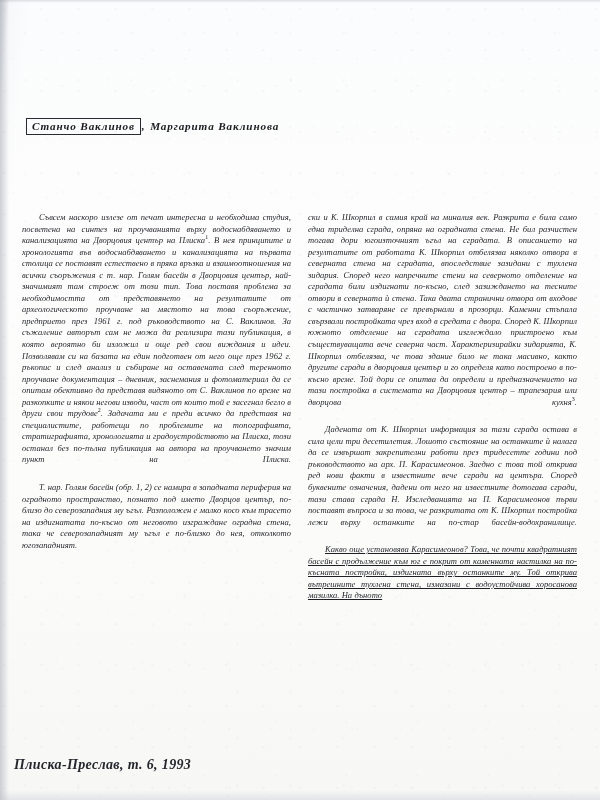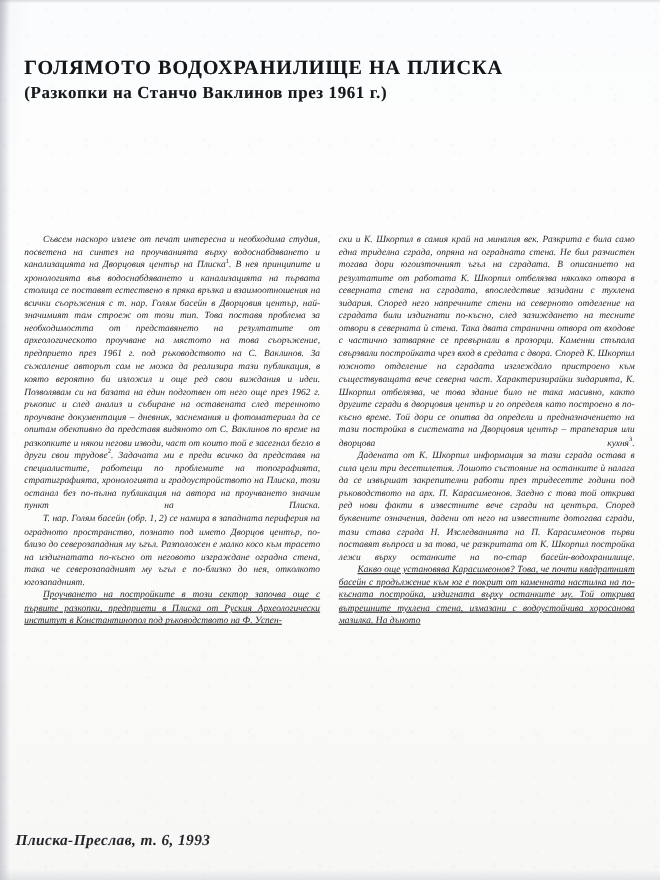--- a/index.html
+++ b/index.html
@@ -142,21 +142,21 @@
     text-indent: 17px;
     text-align: justify;
     text-align-last: justify;
     hyphens: manual;
   }
   .para.last-ragged {
     text-align-last: left;
     text-decoration: underline;
   }
   .para + .para {
-    margin-top: 0;
+    margin-top: 16px;
   }
   .fn-ref {
     font-style: normal;
     font-size: 6px;
     vertical-align: super;
     line-height: 0;
     letter-spacing: 0;
   }
 
   
@@ -174,31 +174,31 @@
   }
 </style>
 </head>
 <body>
 
 <div id="page-sheet">
 
   <div id="scan-edge-left"></div>
   <div id="scan-edge-top"></div>
 
-  <div id="masthead">
-    <h1 class="doc-title">ГОЛЯМОТО ВОДОХРАНИЛИЩЕ НА ПЛИСКА</h1>
-    <h2 class="doc-subtitle">(Разкопки на Станчо Ваклинов през 1961 г.)</h2>
+
+  <div id="byline">
+    <span class="author-boxed">Станчо Ваклинов</span>
+    <span class="byline-sep">, </span>
+    <span class="author-plain">Маргарита Ваклинова</span>
   </div>
-
 
   <div id="body-columns">
     <div class="text-column" id="col-left">
         <p class="para">Съвсем наскоро излезе от печат интересна и необходима студия, посветена на синтез на проучванията върху водоснабдяването и канализацията на Дворцовия център на Плиска<span class="fn-ref">1</span>. В нея принципите и хронологията във водоснабдяването и канализацията на първата столица се поставят естествено в пряка връзка и взаимоотношения на всички съоръжения с т. нар. Голям басейн в Дворцовия център, най-значимият там строеж от този тип. Това поставя проблема за необходимостта от представянето на резултатите от археологическото проучване на мястото на това съоръжение, предприето през 1961 г. под ръководството на С. Ваклинов. За съжаление авторът сам не можа да реализира тази публикация, в която вероятно би изложил и още ред свои виждания и идеи. Позволявам си на базата на един подготвен от него още през 1962 г. ръкопис и след анализ и събиране на оставената след теренното проучване документация – дневник, заснемания и фотоматериал да се опитам обективно да представя видяното от С. Ваклинов по време на разкопките и някои негови изводи, част от които той е засегнал бегло в други свои трудове<span class="fn-ref">2</span>. Задачата ми е преди всичко да представя на специалистите, работещи по проблемите на топографията, стратиграфията, хронологията и градоустройството на Плиска, този останал без по-пълна публикация на автора на проучването значим пункт на Плиска.</p>
         <p class="para">Т. нар. Голям басейн (обр. 1, 2) се намира в западната периферия на оградното пространство, познато под името Дворцов център, по-близо до северозападния му ъгъл. Разположен е малко косо към трасето на издигнатата по-късно от неговото изграждане оградна стена, така че северозападният му ъгъл е по-близко до нея, отколкото югозападният.</p>
-        <p class="para last-ragged">Проучването на постройките в този сектор започва още с първите разкопки, предприети в Плиска от Руския Археологически институт в Константинопол под ръководството на Ф. Успен-</p>
       </div>
     <div class="text-column" id="col-right">
         <p class="para" style="text-indent: 0px;">ски и К. Шкорпил в самия край на миналия век. Разкрита е била само една триделна сграда, опряна на оградната стена. Не бил разчистен тогава дори югоизточният ъгъл на сградата. В описанието на резултатите от работата К. Шкорпил отбелязва няколко отвора в северната стена на сградата, впоследствие зазидани с тухлена зидария. Според него напречните стени на северното отделение на сградата били издигнати по-късно, след зазиждането на тесните отвори в северната ѝ стена. Така двата странични отвора от входове с частично затваряне се превърнали в прозорци. Каменни стъпала свързвали постройката чрез вход в средата с двора. Според К. Шкорпил южното отделение на сградата изглеждало пристроено към съществуващата вече северна част. Характеризирайки зидарията, К. Шкорпил отбелязва, че това здание било не така масивно, както другите сгради в дворцовия център и го определя като построено в по-късно време. Той дори се опитва да определи и предназначението на тази постройка в системата на Дворцовия център – трапезария или дворцова кухня<span class="fn-ref">3</span>.</p>
         <p class="para">Дадената от К. Шкорпил информация за тази сграда остава в сила цели три десетилетия. Лошото състояние на останките ѝ налага да се извършат закрепителни работи през тридесетте години под ръководството на арх. П. Карасимеонов. Заедно с това той открива ред нови факти в известните вече сгради на центъра. Според буквените означения, дадени от него на известните дотогава сгради, тази става сграда Н. Изследванията на П. Карасимеонов първи поставят въпроса и за това, че разкритата от К. Шкорпил постройка лежи върху останките на по-стар басейн-водохранилище.</p>
         <p class="para last-ragged">Какво още установява Карасимеонов? Това, че почти квадратният басейн с продължение към юг е покрит от каменната настилка на по-късната постройка, издигната върху останките му. Той открива вътрешните тухлена стена, измазани с водоустойчива хоросанова мазилка. На дъното</p>
       </div>
   </div>
 
   <div id="page-footer">Плиска-Преслав, т. 6, 1993</div>
 

